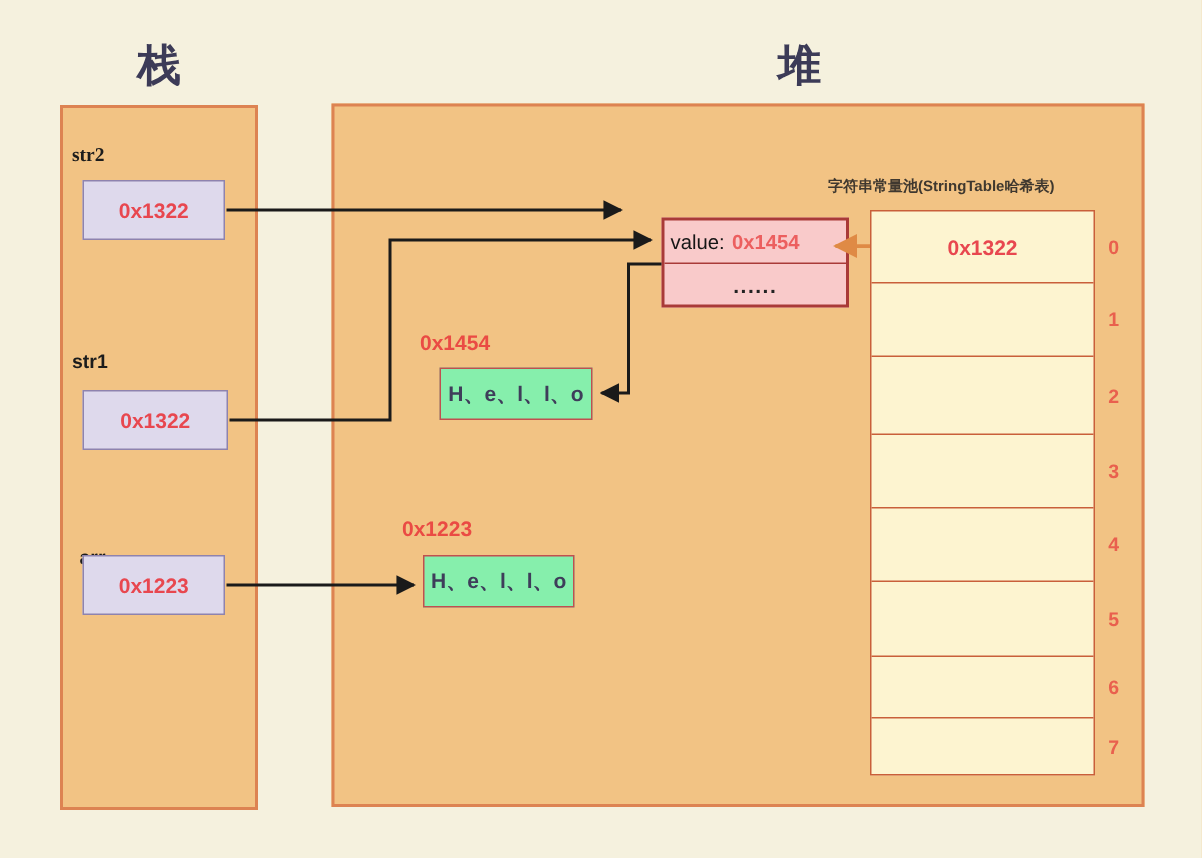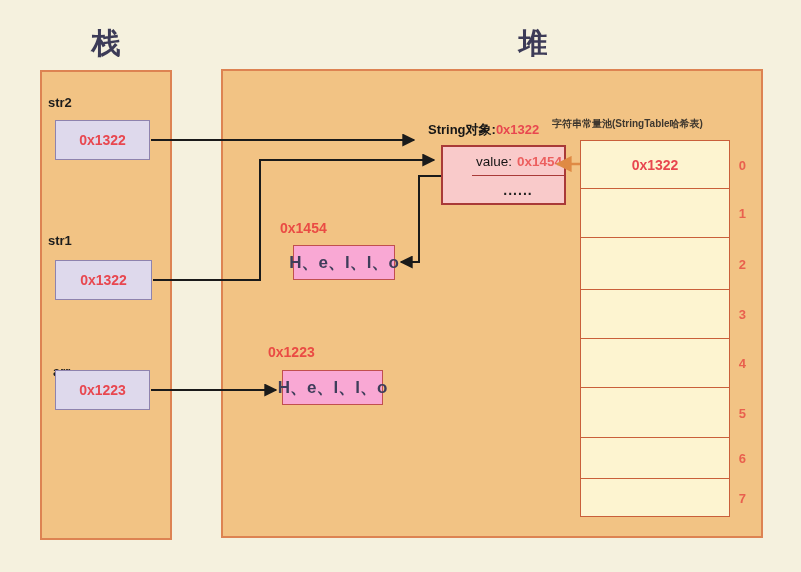--- a/index.html
+++ b/index.html
@@ -12,45 +12,45 @@
 
   .big-title{position:absolute;font-size:29px;font-weight:bold;color:#3c3b57;text-align:center;}
   #title-stack{left:40px;top:24px;width:132px;}
   #title-heap{left:473px;top:24px;width:120px;}
 
   .var-label{position:absolute;font-size:13px;font-weight:bold;color:#1c1c1c;}
   .ref-box{position:absolute;background:#ded9ec;border:1.5px solid #8e83ae;
            display:flex;align-items:center;justify-content:center;}
   .red-val{color:#e8474f;font-weight:bold;font-size:14px;}
 
-  #str2-label{left:48px;top:95px;}
+  #str2-label{left:48px;top:95px;font-family:Liberation Serif, serif;}
   #str2-box{left:55px;top:120px;width:95px;height:40px;}
   #str1-label{left:48px;top:233px;}
   #str1-box{left:55px;top:260px;width:97px;height:40px;}
   #arr-label{left:53px;top:364px;}
   #arr-box{left:55px;top:370px;width:95px;height:40px;}
 
   #string-obj-label{position:absolute;left:428px;top:121px;font-size:13px;font-weight:bold;color:#161616;white-space:nowrap;}
   #string-obj-label .red-addr{color:#e8474f;}
 
   #value-box{position:absolute;left:441px;top:145px;width:125px;height:60px;
-             background:#f9caca;border:2px solid #a93a38;padding-left:29px;}
+             background:#f9caca;border:2px solid #a93a38;}
   #value-row{height:29px;border-bottom:1.5px solid #a93a38;display:flex;align-items:center;
              padding-left:4px;font-size:13.5px;color:#161616;white-space:nowrap;}
   #value-row .pink-addr{color:#ec5f5f;font-weight:bold;margin-left:5px;}
   #dots-row{height:27px;display:flex;align-items:center;justify-content:center;
             font-size:14px;font-weight:bold;color:#222;letter-spacing:1px;}
 
   .addr-label{position:absolute;font-size:14px;font-weight:bold;color:#ea4b44;}
   #label-1454{left:280px;top:220px;}
   #label-1223{left:268px;top:344px;}
 
-  .hello-box{position:absolute;background:#f9a8d4;border:1.5px solid #c14f4f;
+  .hello-box{position:absolute;background:#86efac;border:1.5px solid #c14f4f;
              display:flex;align-items:center;justify-content:center;
-             font-size:17px;font-weight:bold;color:#3e3d5a;white-space:nowrap;}
+             font-size:14px;font-weight:bold;color:#3e3d5a;white-space:nowrap;}
   #hello-1454{left:293px;top:245px;width:102px;height:35px;}
   #hello-1223{left:282px;top:370px;width:101px;height:35px;}
 
   #st-title{position:absolute;left:552px;top:117px;font-size:10px;font-weight:bold;color:#3f382f;white-space:nowrap;}
   #string-table{position:absolute;left:580px;top:140px;width:150px;
                 border:1.5px solid #c95f3a;background:#fdf4d0;}
   .st-row{position:relative;border-bottom:1px solid #c95f3a;
           display:flex;align-items:center;justify-content:center;}
   .st-row:last-child{border-bottom:none;}
   .st-row:nth-child(1){height:48px;} .st-row:nth-child(2){height:49px;}
@@ -84,21 +84,20 @@
   <div class="var-label" id="str1-label">str1</div>
   <div class="ref-box" id="str1-box">
     <span class="red-val">0x1322</span>
   </div>
 
   <div class="var-label" id="arr-label">arr</div>
   <div class="ref-box" id="arr-box">
     <span class="red-val">0x1223</span>
   </div>
 
-  <div id="string-obj-label"><span>String对象:</span><span class="red-addr">0x1322</span></div>
 
   <div id="value-box">
     <div id="value-row">
         <span>value:</span>
         <span class="pink-addr">0x1454</span>
       </div>
     <div id="dots-row">......</div>
   </div>
 
   <div class="addr-label" id="label-1454">0x1454</div>

